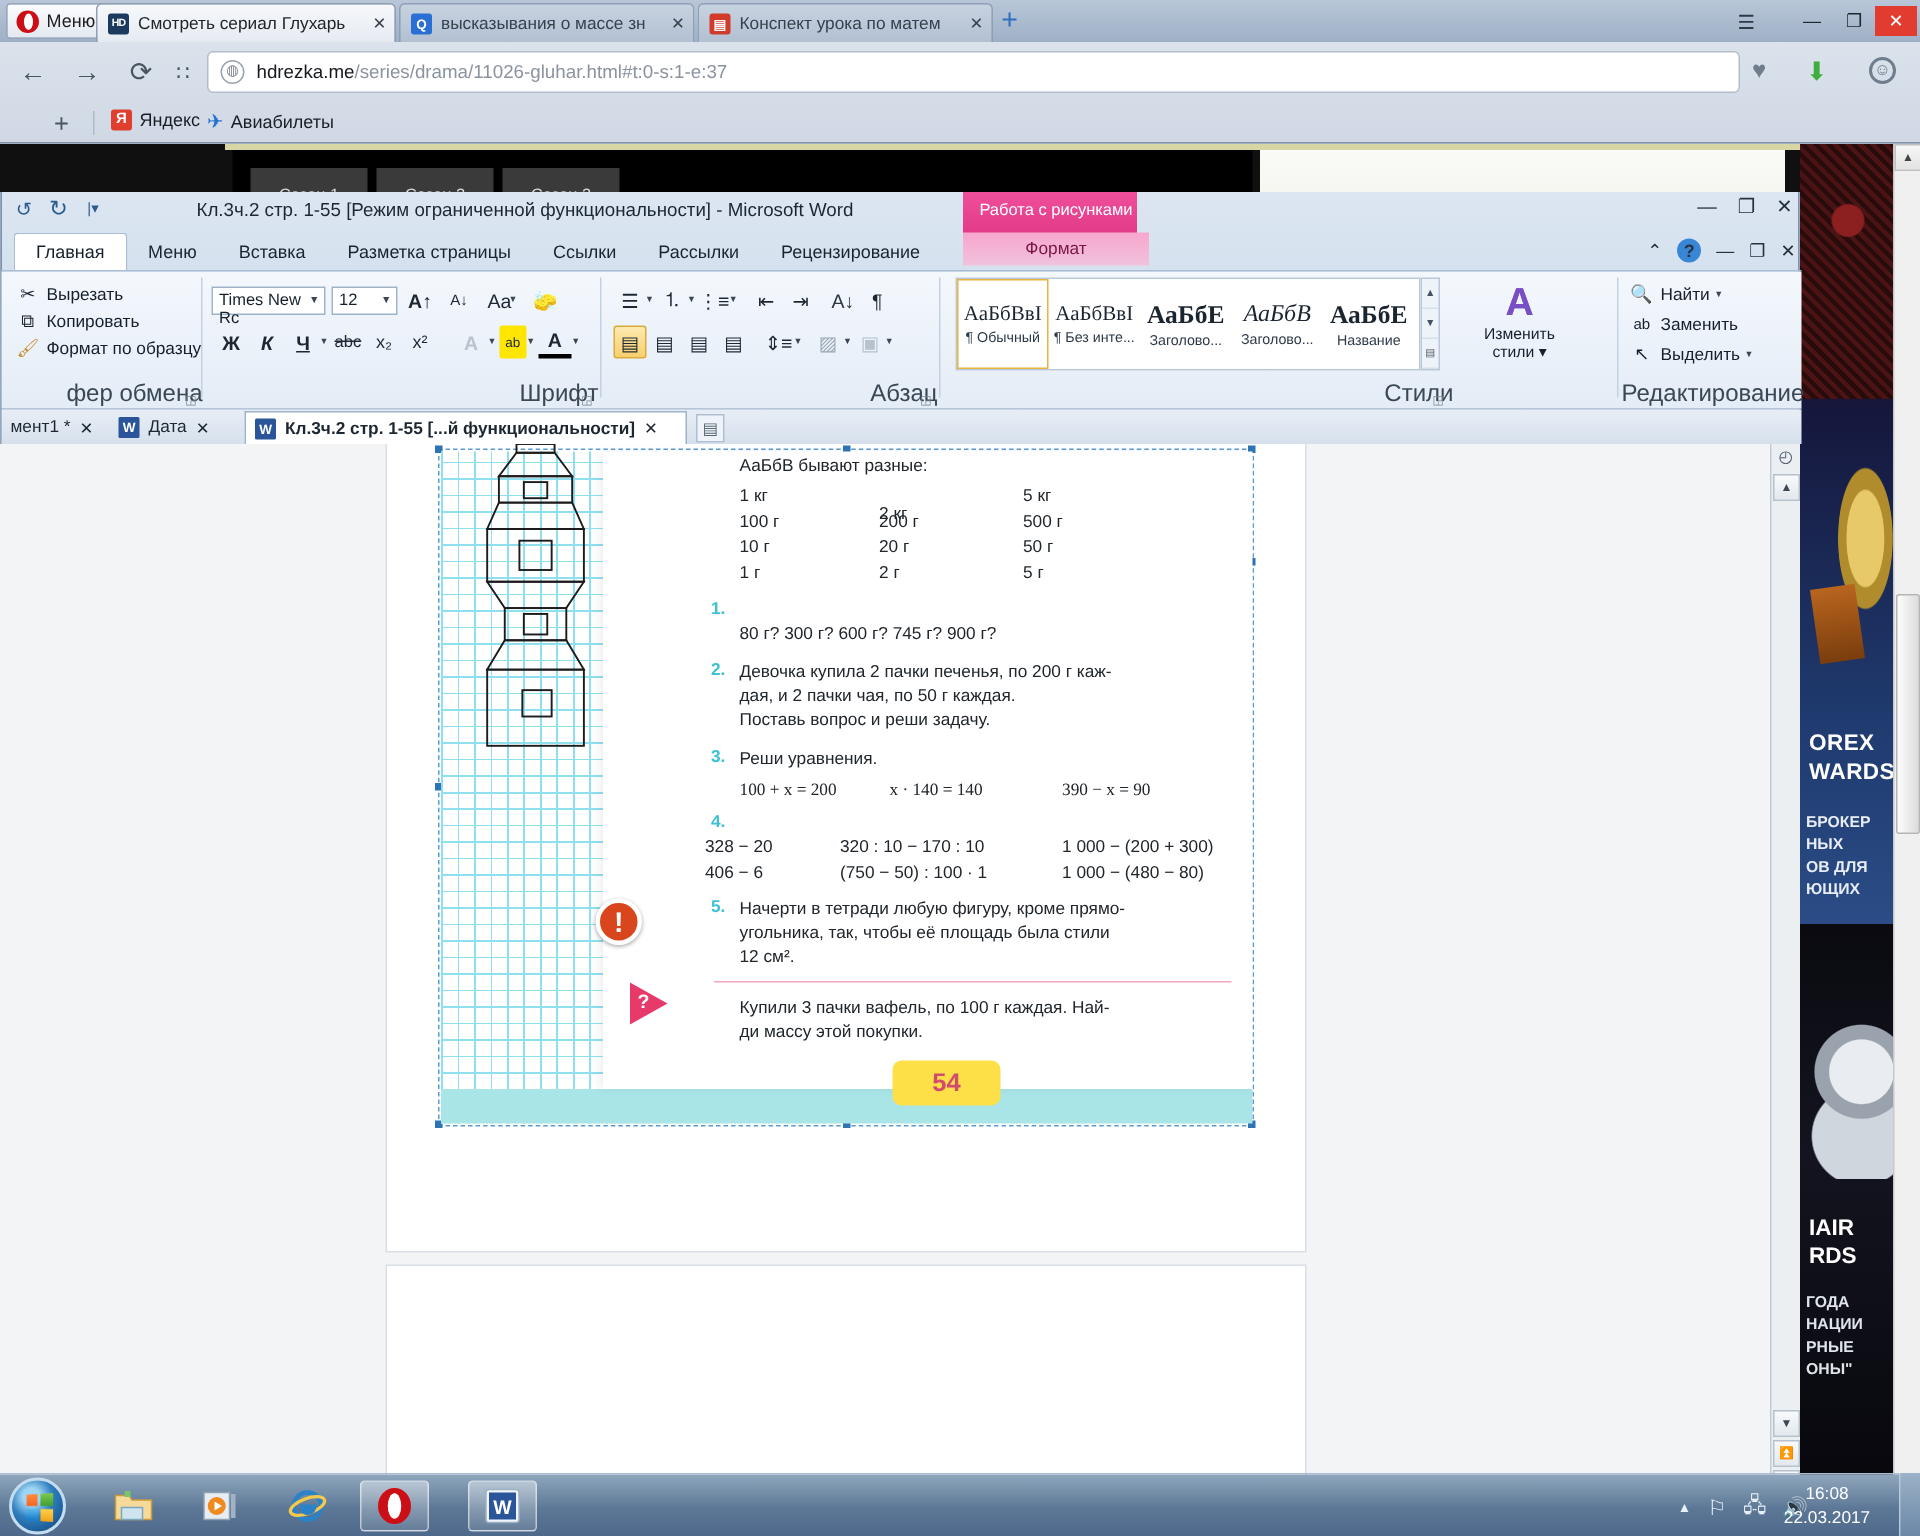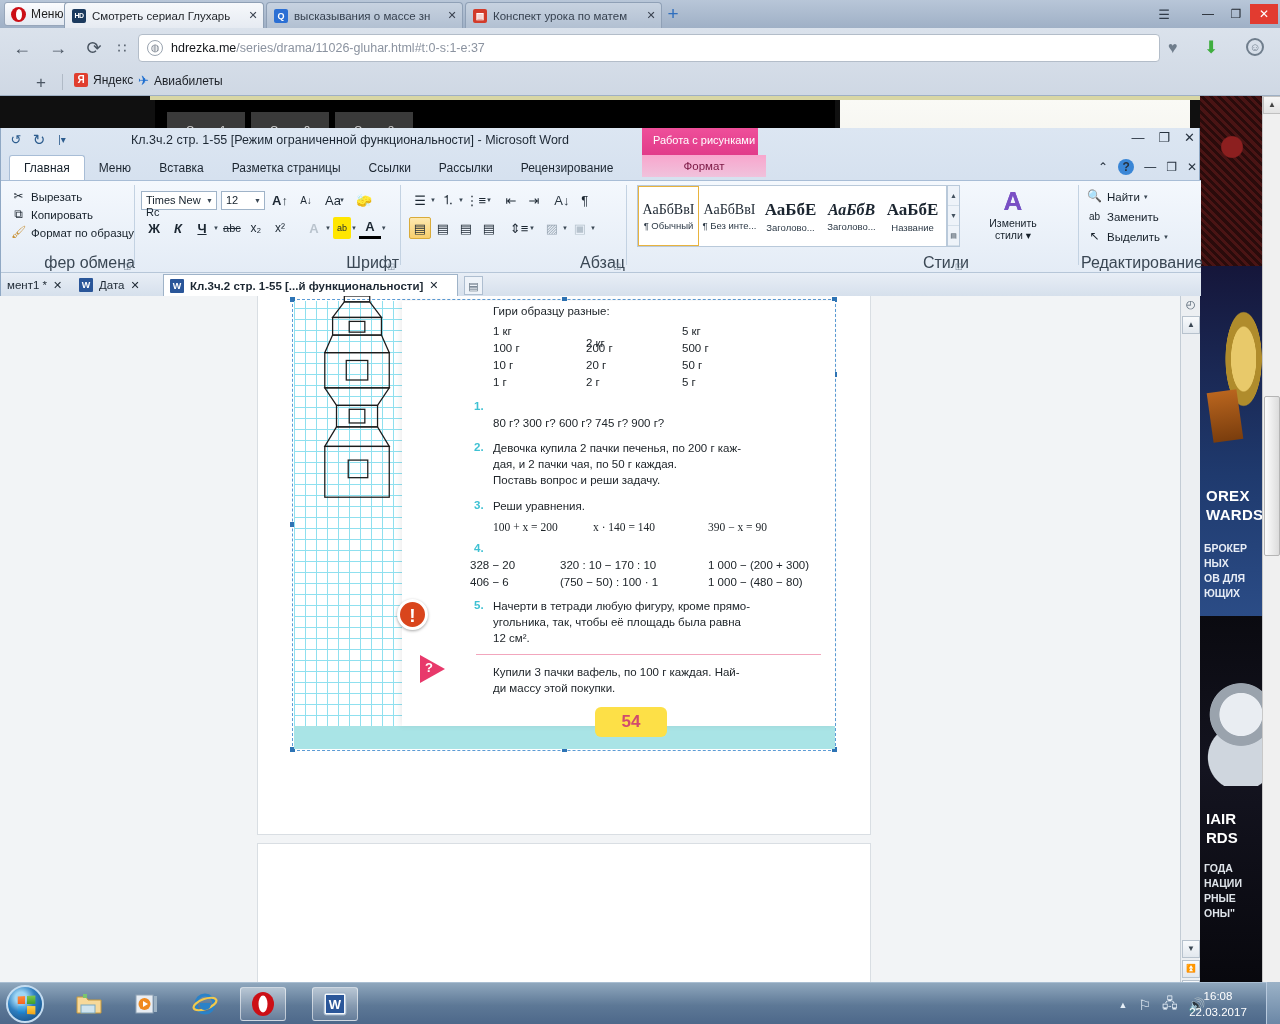--- a/index.html
+++ b/index.html
@@ -219,21 +219,21 @@
                border-radius:2px; }
   .tiny-arr { font-size:6px; color:#3a4754; margin-left:-2px; }
 
   .stylebox { position:absolute; left:0; top:4px; width:310px; height:62px;
               background:#fff; border:1px solid #b9c9da; display:flex; }
   .styleitem { width:61px; height:60px; display:flex; flex-direction:column;
                align-items:center; justify-content:center; gap:2px; }
   .styleitem.sel { border:1.5px solid #e8b33e; background:#fff; }
   .sp { font-size:14px; color:#1b2530; font-family:"Liberation Serif", serif; }
   .sp.h1 { font-size:17px; font-weight:bold; }
-  .sp.h2 { font-size:16px; font-weight:bold; font-style:italic; }
+  .sp.h2 { font-size:16px; font-weight:normal; font-style:italic; }
   .sn { font-size:9.5px; color:#2d3a47; white-space:nowrap; }
   .stylescroll { position:absolute; left:310px; top:4px; width:13px; height:62px;
                  background:#eef3f9; border:1px solid #b9c9da; }
   .stylescroll div { height:20px; font-size:7px; text-align:center; line-height:20px;
                      color:#44525f; border-bottom:1px solid #d4dfe9; }
 
   .editbtn { display:flex; align-items:center; gap:5px; font-size:11.5px;
              color:#16202a; margin-bottom:5px; }
 
   
@@ -711,21 +711,21 @@
         <path d="M28 20 q-8 -4 -14 2 q-5 6 2 10 q7 4 13 -4 z" fill="#5ec6de" stroke="#1b5f75" stroke-width="1.2"></path>
         <path d="M14 24 q-8 -2 -10 -6 q6 0 10 2 z" fill="#e08a2e" stroke="#8a4a10" stroke-width="1"></path>
         <circle cx="17" cy="22" r="1.6" fill="#1a1a1a"></circle>
         <path d="M18 42 q-14 8 -18 16 q12 -2 20 -8 z" fill="#6b4d9e" stroke="#3a2760" stroke-width="1"></path>
         <path d="M30 50 q-2 10 2 14 M36 50 q2 10 6 12" stroke="#d9812c" stroke-width="2.4" fill="none" stroke-linecap="round"></path>
         <path d="M26 62 h12 M36 58 h10" stroke="#d9812c" stroke-width="2.2" stroke-linecap="round"></path>
         <path d="M20 16 L52 2" stroke="#e0b35a" stroke-width="2.4" stroke-linecap="round"></path>
         <path d="M26 22 q6 4 10 10" stroke="#8a4a10" stroke-width="1.6" fill="none"></path>
       </svg>
 
-      <div class="btext" style="left:235px;top:8px;">Гири  образцу  разные:</div>
+      <div class="btext" style="left:235px;top:8px;">АаБбВ  бывают  разные:</div>
 
       <div class="btext" style="left:235px;top:28px">1 кг</div>
       <div class="btext" style="left:328px;top:40px">2 кг</div>
       <div class="btext" style="left:424px;top:28px">5 кг</div>
       <div class="btext" style="left:235px;top:45px">100 г</div>
       <div class="btext" style="left:328px;top:45px">200 г</div>
       <div class="btext" style="left:424px;top:45px">500 г</div>
       <div class="btext" style="left:235px;top:62px">10 г</div>
       <div class="btext" style="left:328px;top:62px">20 г</div>
       <div class="btext" style="left:424px;top:62px">50 г</div>
@@ -750,21 +750,21 @@
       <div class="bnum" style="left:216px;top:246px">4.</div>
       <div class="btext" style="left:212px;top:262px">328 − 20</div>
       <div class="btext" style="left:302px;top:262px">320 : 10 − 170 : 10</div>
       <div class="btext" style="left:450px;top:262px">1 000 − (200 + 300)</div>
       <div class="btext" style="left:212px;top:279px">406 − 6</div>
       <div class="btext" style="left:302px;top:279px">(750 − 50) : 100 · 1</div>
       <div class="btext" style="left:450px;top:279px">1 000 − (480 − 80)</div>
 
       <div class="bnum" style="left:216px;top:303px">5.</div>
       <div class="btext" style="left:235px;top:303px;width:348px">Начерти  в  тетради  любую  фигуру,  кроме  прямо-</div>
-      <div class="btext" style="left:235px;top:319px;width:348px">угольника,  так,  чтобы  её  площадь  была  равна</div>
+      <div class="btext" style="left:235px;top:319px;width:348px">угольника,  так,  чтобы  её  площадь  была  стили</div>
       <div class="btext" style="left:235px;top:335px;width:348px">12 см².</div>
 
       <div style="position:absolute;left:218px;top:358px;width:345px;height:1px;background:#f2a6bd"></div>
       <div class="btext" style="left:235px;top:369px;width:348px">Купили  3  пачки  вафель,  по  100  г  каждая.  Най-</div>
       <div class="btext" style="left:235px;top:385px;width:348px">ди  массу  этой  покупки.</div>
 
       <div class="warn-circ" style="left:139px;top:303px"><span>!</span></div>
       <div class="q-arrow" style="left:162px;top:359px"></div>
       <div class="q-mark" style="left:167px;top:364px">?</div>
 

